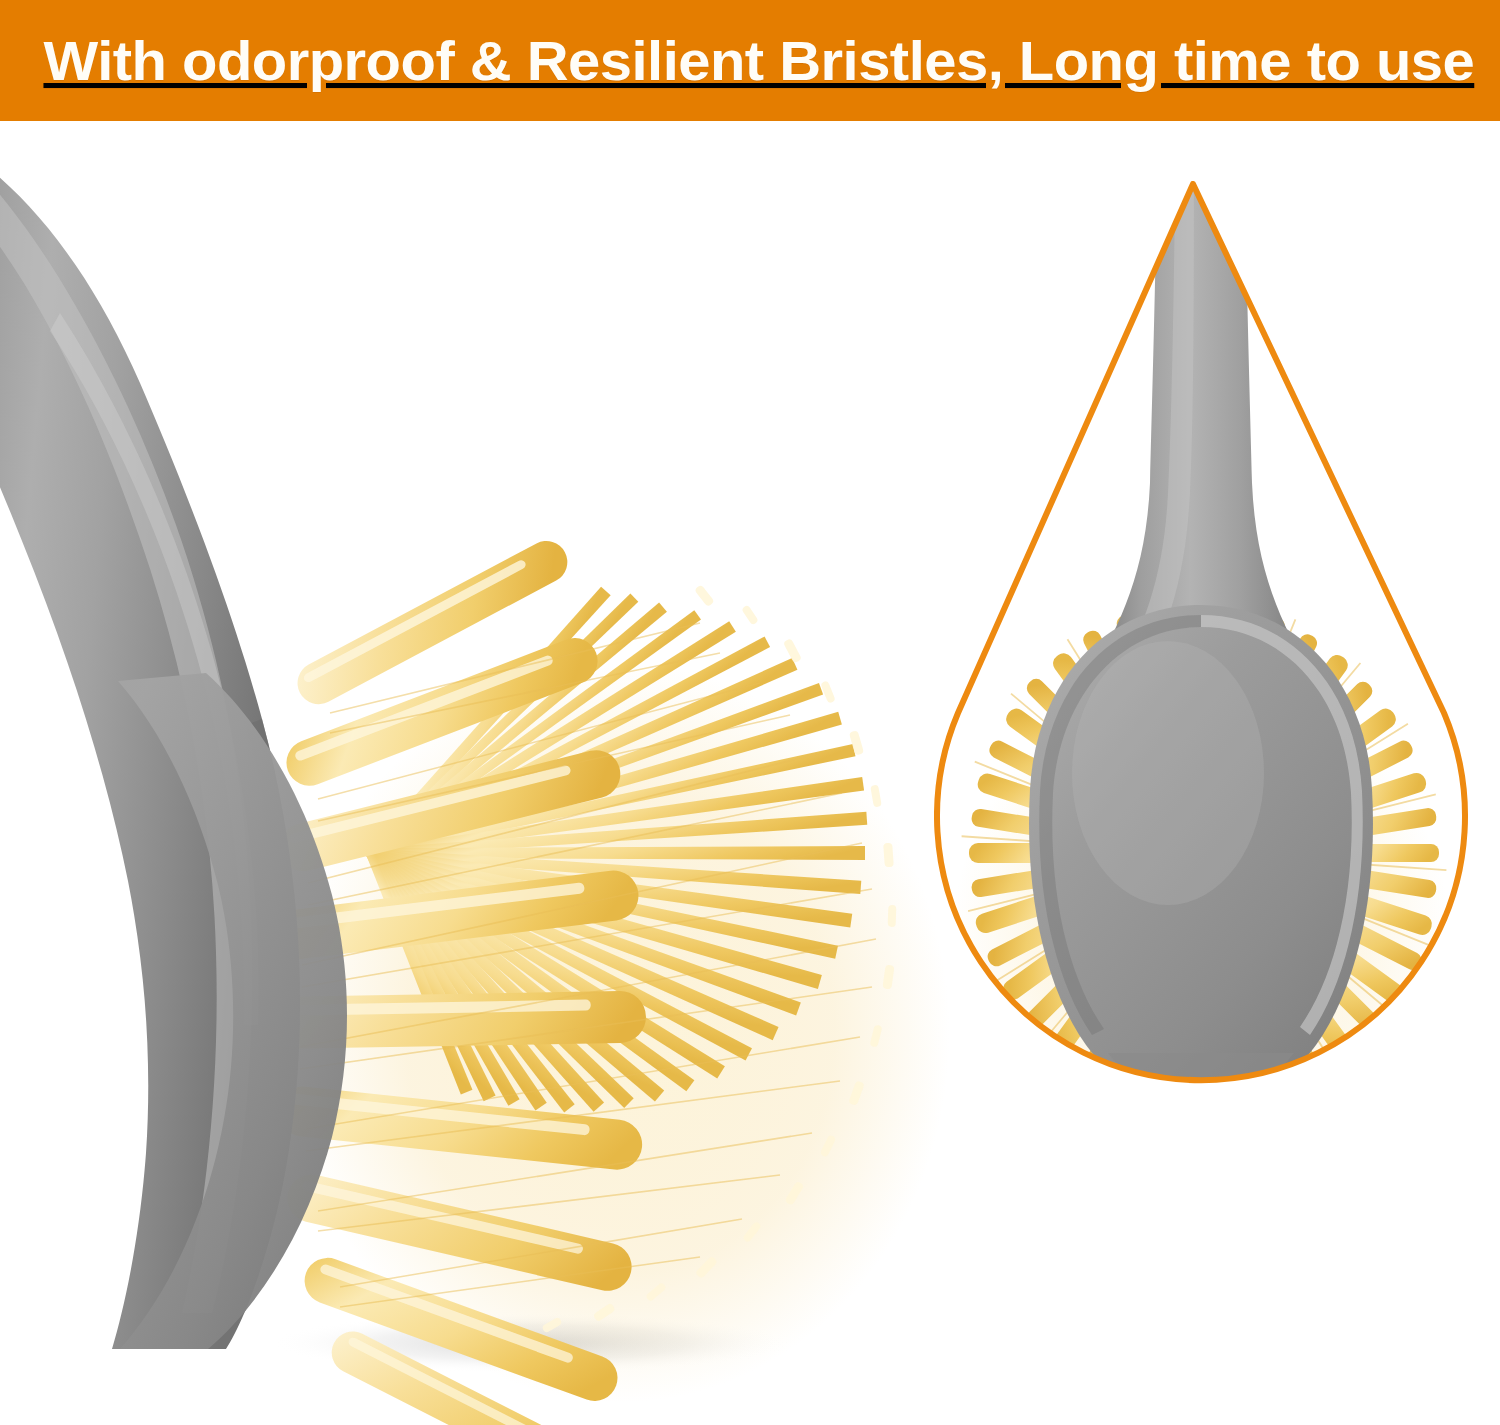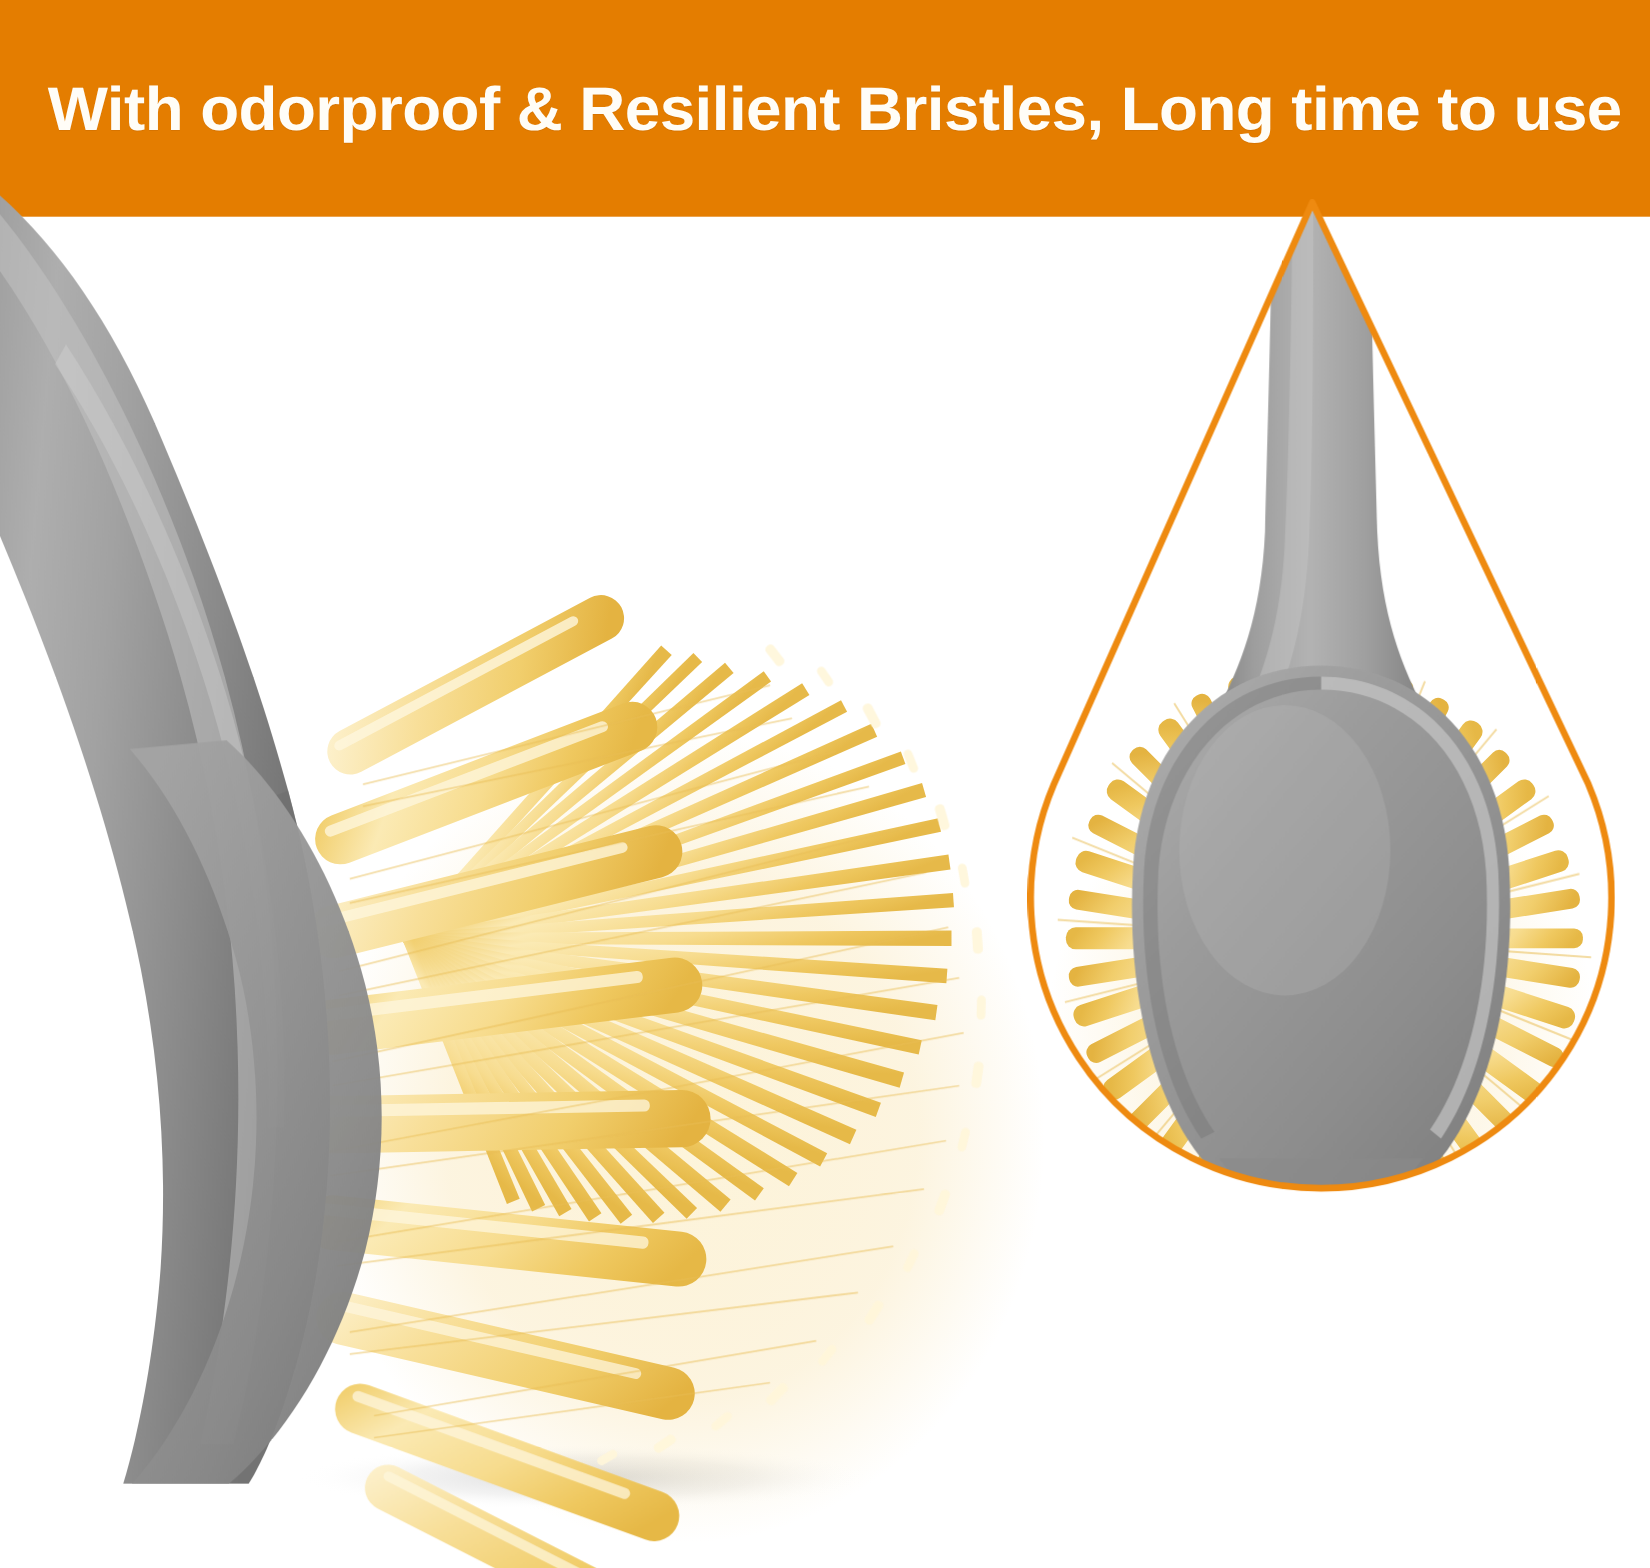--- a/index.html
+++ b/index.html
@@ -7,23 +7,23 @@
     width:1500px;height:1425px;
     background:#ffffff;
     font-family:"Liberation Sans", sans-serif;
     overflow:hidden;
     position:relative;
   }
   #stage{position:absolute;inset:0;width:1500px;height:1425px;background:#fff;}
 
   
   #banner{
-    position:absolute;left:0;top:0;width:1500px;height:197px;
+    position:absolute;left:0;top:0;width:1500px;height:121px;
     background:#E47D00;
-    display:flex;align-items:center;
+    display:flex;align-items:center;text-decoration:underline;
   }
   #banner-text{
     color:#FFFDF7;
     font-family:"Liberation Sans", sans-serif;
     font-weight:bold;
     font-size:56px;
     letter-spacing:-0.5px;
     padding-left:42px;
     white-space:nowrap;
     transform:scaleX(1.035);

